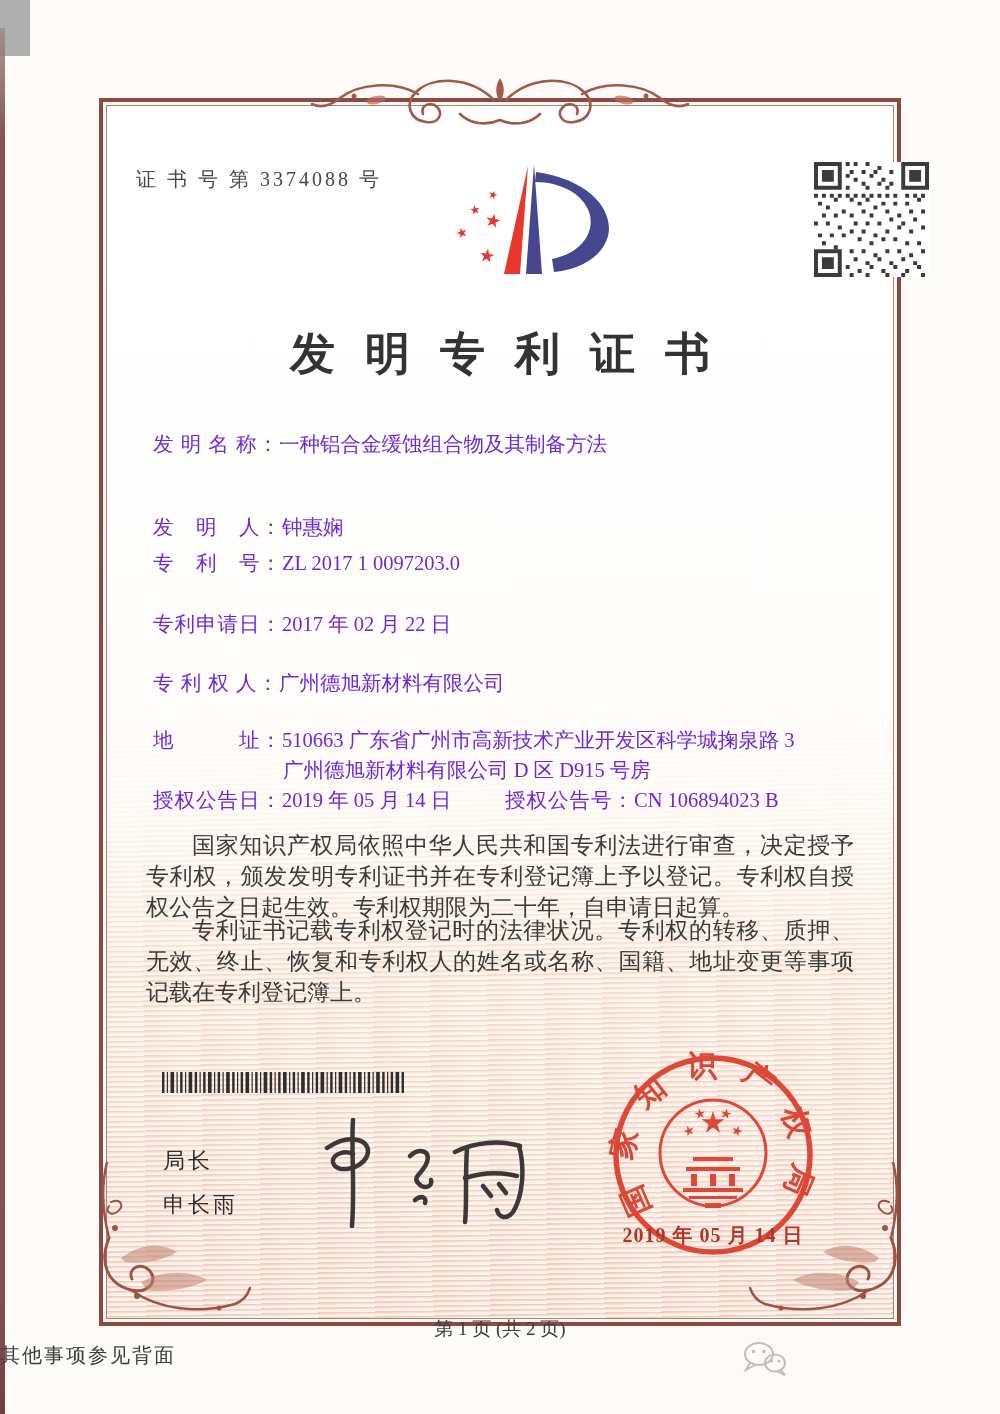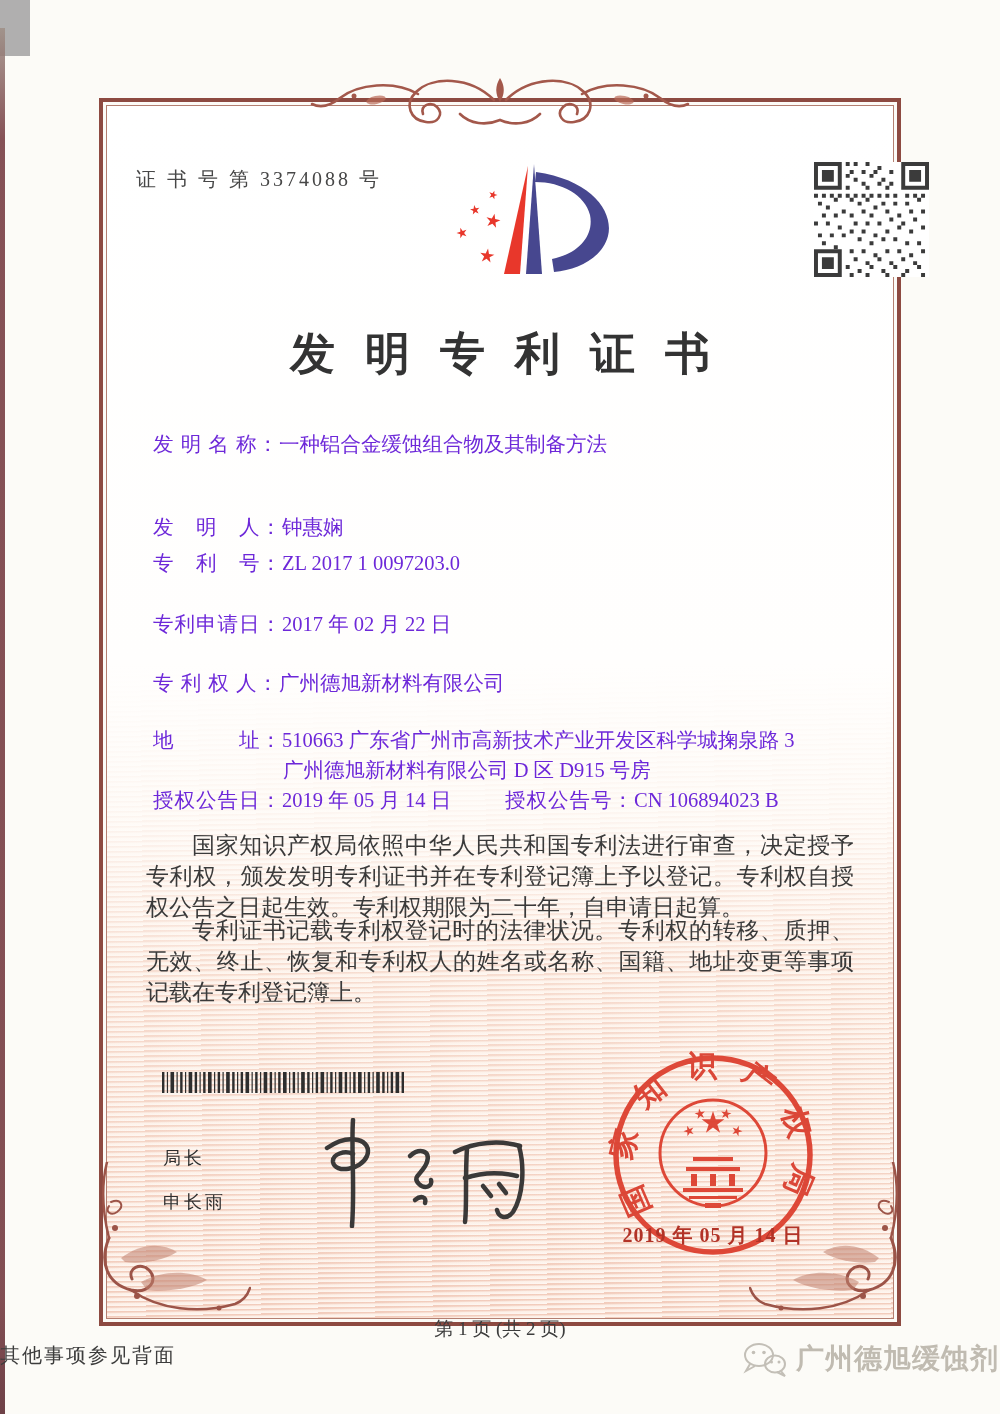--- a/index.html
+++ b/index.html
@@ -19,21 +19,21 @@
       linear-gradient(#fdf2ea,#fceee5);}
   .flourish{color:#a3584b;}
   .cert-no{left:136px;top:166px;font-size:20px;letter-spacing:3px;color:#474747;}
   .title{left:0;top:314px;width:100%;text-align:center;font-size:45px;font-weight:700;
          letter-spacing:30px;padding-left:30px;color:#333;box-sizing:border-box;margin-top:10px;}
   .row{left:153px;font-size:20.5px;color:#6d28d9;white-space:nowrap;}
   .row .lbl{letter-spacing:1px;}
   .addr2{left:283px;}
   .body-p{left:146px;width:708px;font-size:23px;line-height:31px;text-align:justify;
           text-indent:2em;color:#3a3a3a;}
-  .director{left:163px;font-size:18px;font-family:"Liberation Sans","DejaVu Sans",sans-serif;
+  .director{left:163px;font-size:22px;font-family:"Liberation Sans","DejaVu Sans",sans-serif;
             color:#2f2f2f;letter-spacing:3px;}
   .seal-date{left:613px;top:1222px;width:200px;text-align:center;font-size:20px;
              color:#b23327;letter-spacing:1px;font-weight:600;}
   .page-info{left:0;top:1276px;width:100%;text-align:center;font-size:19px;color:#3d3d3d;margin-top:40px;}
   .back-note{left:0;top:1342px;width:100%;font-size:20px;color:#3c3c3c;letter-spacing:2px;}
   .watermark{left:742px;top:1340px;display:flex;align-items:center;gap:8px;
              color:#c0bbb1;font-family:"Liberation Sans","DejaVu Sans",sans-serif;
              font-size:28px;font-weight:600;letter-spacing:1px;}
   .mirror{transform:scaleX(-1);}
 </style>
@@ -263,14 +263,13 @@
       <ellipse cx="33" cy="23" rx="10" ry="8.5"></ellipse>
       <path d="M39,30 L43,35 L35,31"></path>
     </g>
     <g fill="#c3bfb7">
       <circle cx="11.5" cy="11.5" r="1.8"></circle>
         <circle cx="22" cy="11.5" r="1.8"></circle>
       <circle cx="29.5" cy="21" r="1.5"></circle>
         <circle cx="37" cy="21" r="1.5"></circle>
     </g>
   </svg>
-  <span>广州德旭缓蚀剂</span>
 </div>
 
 </body></html>

